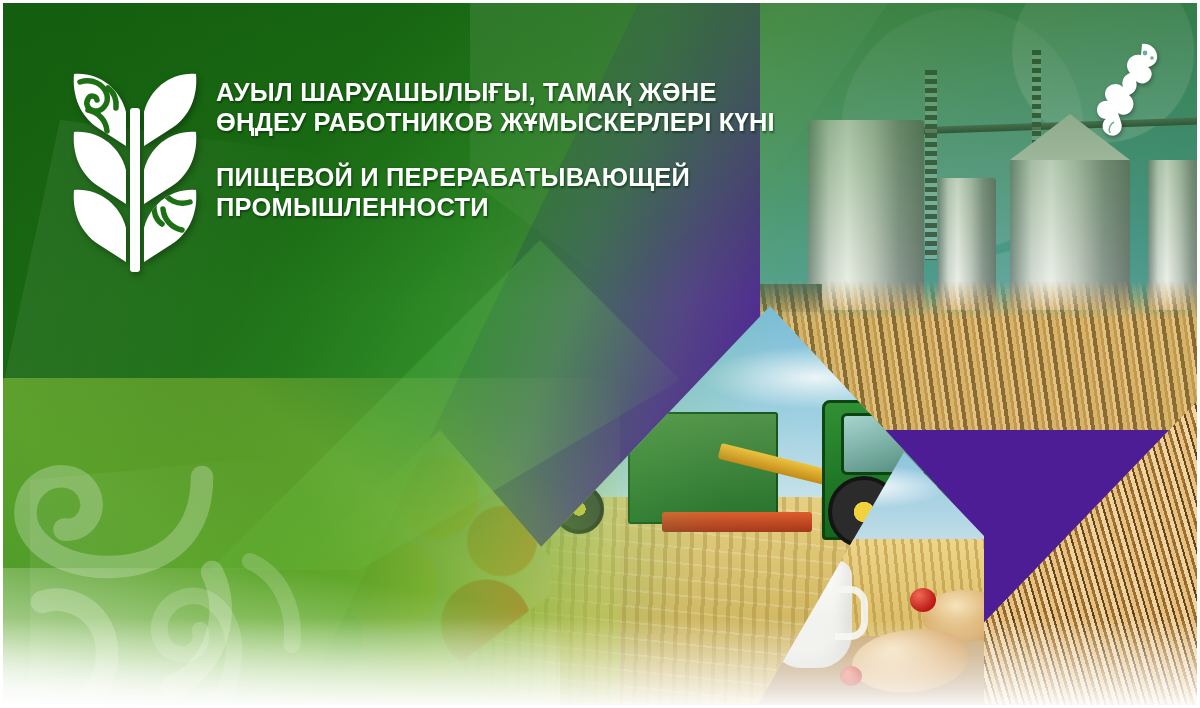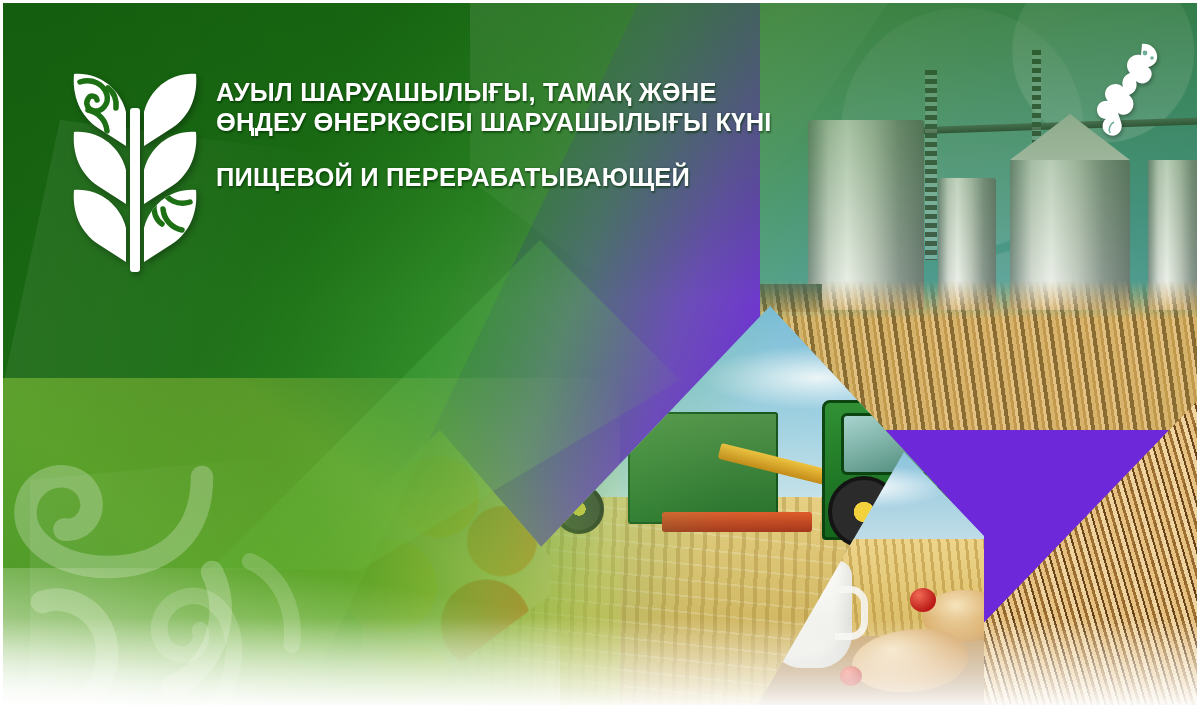--- a/index.html
+++ b/index.html
@@ -7,21 +7,21 @@
     width:1200px; height:708px;
     background:#ffffff;
     font-family:"Liberation Sans", sans-serif;
     overflow:hidden;
   }
 
   .poster {
     position:relative;
     width:1200px; height:708px;
     overflow:hidden;
-    background:#6d28d9;
+    background:#4c1d95;
   }
 
   
   .collage { position:absolute; inset:0; }
 
   .panel { position:absolute; overflow:hidden; }
 
   
   .p-silos {
     left:760px; top:0px; width:440px; height:430px;
@@ -475,23 +475,24 @@
     <g clip-path="url(#leafBR)" fill="none" stroke="#1d7014" stroke-width="5.5" stroke-linecap="round">
       <path d="M126 140c-12 4-24-2-27-13-2-9 5-17 13-16 6 1 9 7 6 12-2 4-8 4-9-1"></path>
       <path d="M118 168c-10-2-18-10-19-21"></path>
       <path d="M98 162c-6-4-9-12-8-20"></path>
     </g>
   </svg>
 
   <div class="text-block">
     <div class="title-kk">
       <span class="ln">АУЫЛ ШАРУАШЫЛЫҒЫ, ТАМАҚ ЖӘНЕ</span>
-      <span class="ln">ӨҢДЕУ ӨНЕРКӘСІБІ ШАРУАШЫЛЫҒЫ КҮНІ</span>
+      <span class="ln">ӨҢДЕУ РАБОТНИКОВ ЖҰМЫСКЕРЛЕРІ КҮНІ</span>
     </div>
     <div class="title-ru">
       <span class="ln">ПИЩЕВОЙ И ПЕРЕРАБАТЫВАЮЩЕЙ</span>
+      <span class="ln">ПРОМЫШЛЕННОСТИ</span>
     </div>
   </div>
 
   <div class="veil-bottom-left-fade"></div>
   <div class="veil-bottom-fade"></div>
   <div class="frame"></div>
 </div>
 
 </body></html>

